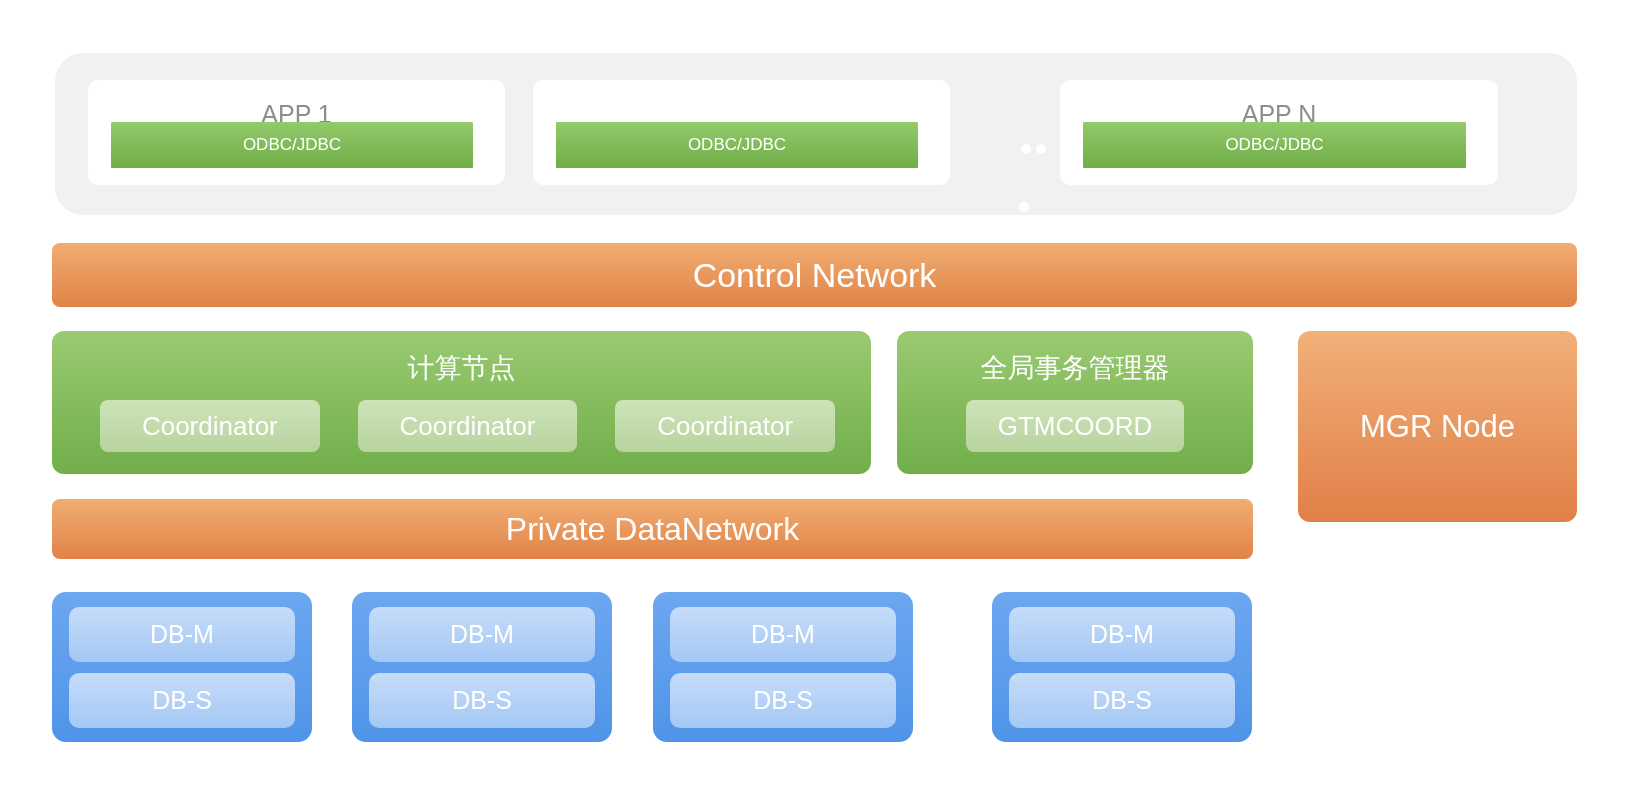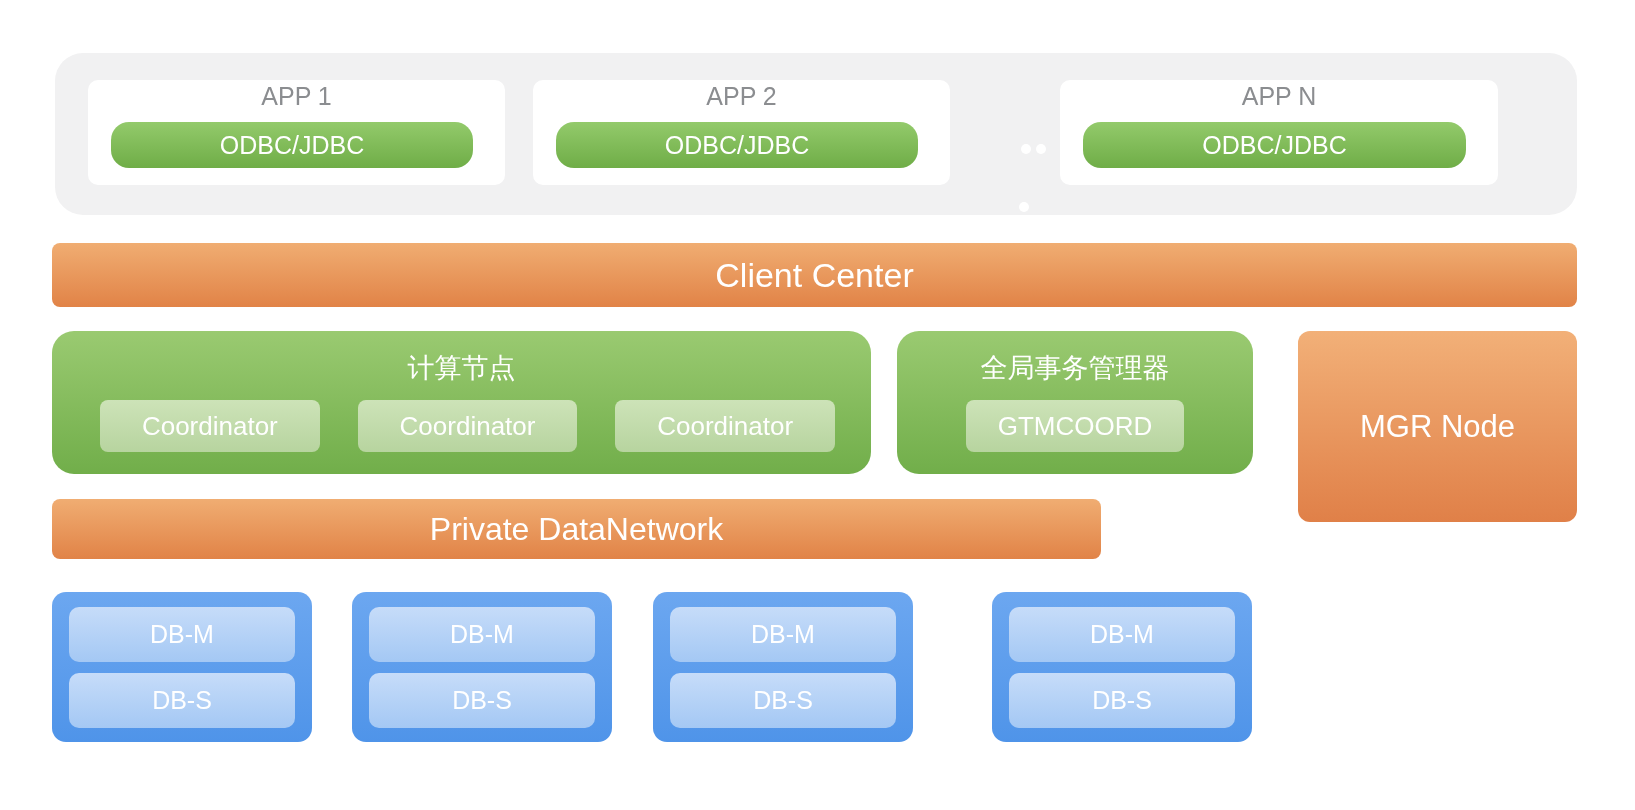--- a/index.html
+++ b/index.html
@@ -6,41 +6,41 @@
   .stage{
     position:relative;width:1635px;height:810px;background:#ffffff;overflow:hidden;
     font-family:"Liberation Sans", sans-serif;
   }
   .abs{position:absolute;box-sizing:border-box;}
 
   
   .gray-panel{left:55px;top:53px;width:1522px;height:162px;background:#f1f1f2;border-radius:28px;}
   .app-card{top:80px;height:105px;background:#ffffff;border-radius:10px;}
   .app-card .app-title{
-    position:absolute;left:0;right:0;top:0;height:32px;line-height:32px;
+    position:absolute;left:0;right:0;top:18px;height:32px;line-height:32px;
     text-align:center;font-size:25px;color:#8b8d90;
   }
   .odbc-btn{
-    position:absolute;left:23px;right:32px;top:42px;height:46px;border-radius:18px;
+    position:absolute;left:23px;right:32px;top:42px;height:46px;border-radius:1px;
     background:linear-gradient(180deg,#93ca6b,#6fad47);
-    color:#ffffff;font-size:25px;display:flex;align-items:center;justify-content:center;
+    color:#ffffff;font-size:17px;display:flex;align-items:center;justify-content:center;
   }
   .dot{width:10px;height:10px;border-radius:50%;background:#ffffff;}
 
   
   .net-bar{
     background:linear-gradient(180deg,#f0ad72,#e18347);border-radius:8px;
     color:#ffffff;display:flex;align-items:center;justify-content:center;
   }
   .client-bar{left:52px;top:243px;width:1525px;height:64px;font-size:34px;}
-  .private-bar{left:52px;top:499px;width:1049px;height:60px;font-size:32px;}
+  .private-bar{left:52px;top:499px;width:1201px;height:60px;font-size:32px;}
 
   
   .green-box{
-    background:linear-gradient(180deg,#9aca71,#71ae4a);border-radius:22px;top:331px;height:143px;
+    background:linear-gradient(180deg,#9aca71,#71ae4a);border-radius:12px;top:331px;height:143px;
   }
   .green-box .box-title{
     position:absolute;left:0;right:0;top:22px;text-align:center;
     color:#ffffff;font-size:27px;line-height:30px;
   }
   .chip-row{position:absolute;left:48px;right:36px;top:69px;height:52px;display:flex;gap:38px;}
   .green-chip{
     flex:1;border-radius:8px;background:linear-gradient(180deg,#cde3b8,#b7d49f);
     color:#ffffff;font-size:26px;display:flex;align-items:center;justify-content:center;
   }
@@ -72,33 +72,32 @@
 <body>
 
 <div class="stage">
 
   <div class="abs gray-panel">
     <div class="abs app-card" style="left:33px;top:27px;width:417px;">
       <div class="app-title">APP 1</div>
       <div class="odbc-btn">ODBC/JDBC</div>
     </div>
     <div class="abs app-card" style="left:478px;top:27px;width:417px;">
-      <div class="app-title">APP 2</div>
       <div class="odbc-btn">ODBC/JDBC</div>
     </div>
     <div class="abs dot" style="left:966px;top:91px;"></div>
     <div class="abs dot" style="left:981px;top:91px;"></div>
     <div class="abs dot" style="left:964px;top:149px;"></div>
     <div class="abs app-card" style="left:1005px;top:27px;width:438px;padding-left:32px;">
       <div class="app-title">APP N</div>
       <div class="odbc-btn">ODBC/JDBC</div>
     </div>
   </div>
 
-  <div class="abs net-bar client-bar">Client Center</div>
+  <div class="abs net-bar client-bar">Control Network</div>
 
   <div class="abs green-box" style="left:52px;width:819px;">
     <div class="box-title">计算节点</div>
     <div class="chip-row">
       <div class="green-chip">Coordinator</div>
       <div class="green-chip">Coordinator</div>
       <div class="green-chip">Coordinator</div>
     </div>
   </div>
 

